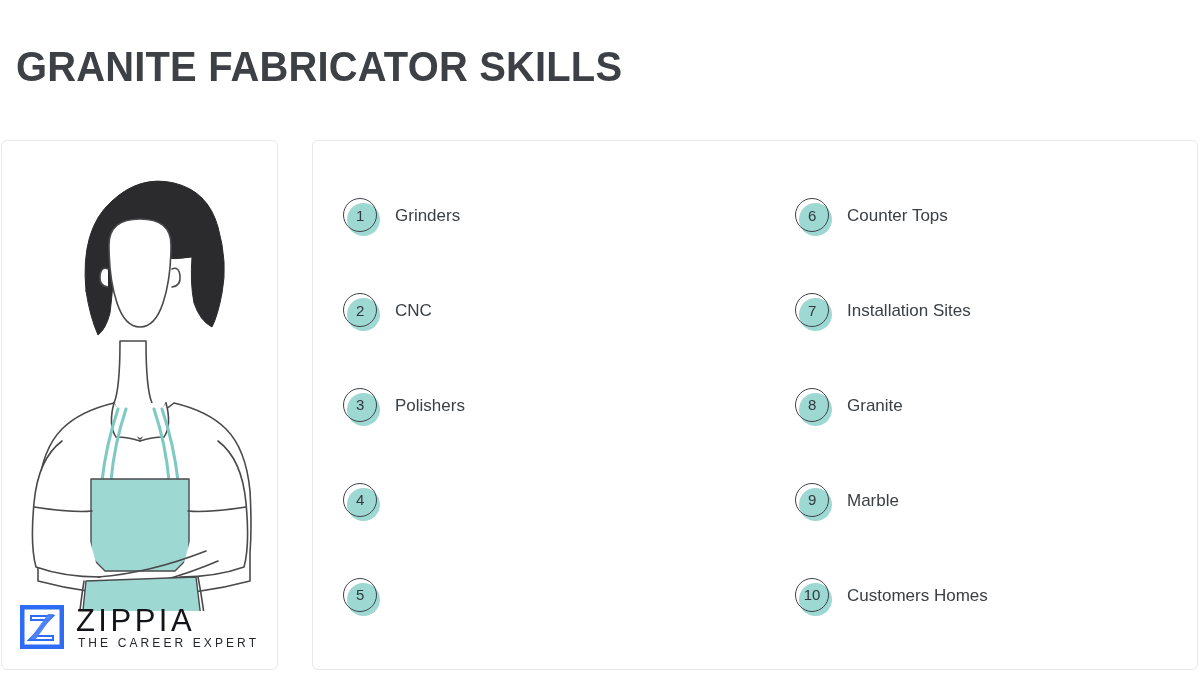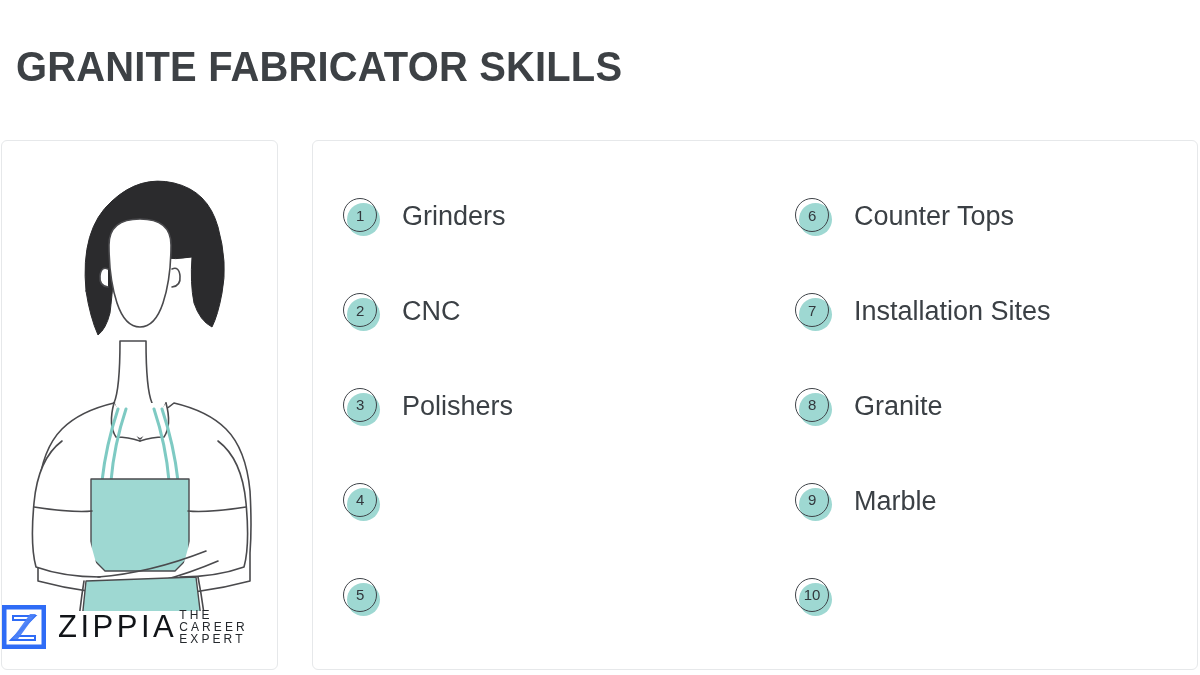--- a/index.html
+++ b/index.html
@@ -87,22 +87,22 @@
     justify-content: center;
     gap: 12px;
   }
   .logo-mark {
     width: 44px;
     height: 44px;
     flex: 0 0 44px;
   }
   .logo-text {
     display: flex;
-    flex-direction: row;
-    align-items: center;
+    flex-direction: column;
+    align-items: flex-start;
     justify-content: center;
   }
   .logo-wordmark {
     font-size: 31px;
     line-height: 32px;
     font-weight: 400;
     letter-spacing: 3.5px;
     color: #111418;
     font-family: "Liberation Sans", "DejaVu Sans", sans-serif;
   }
@@ -173,27 +173,26 @@
   .badge-num {
     font-size: 15px;
     line-height: 1;
     color: #32383d;
     font-weight: 400;
     font-family: "Liberation Sans", "DejaVu Sans", sans-serif;
     letter-spacing: -0.2px;
   }
 
   .skill-label {
-    font-size: 27px;
+    font-size: 17px;
     line-height: 26px;
     color: #3b4045;
     font-weight: 400;
     white-space: nowrap;
     font-family: "Liberation Sans", "DejaVu Sans", sans-serif;
-    margin-left: 7px;
   }
 </style>
 </head>
 <body>
 
 <div class="page">
 
   <h1 class="page-title">GRANITE FABRICATOR SKILLS</h1>
 
   <div class="left-panel">
@@ -380,18 +379,19 @@
           </span>
         </span>
       </div>
       <div class="skill-item col2">
         <span class="badge">
           <span class="badge-fill"></span>
           <span class="badge-ring">
             <span class="badge-num">10</span>
           </span>
         </span>
+        <span class="skill-label">Customers Homes</span>
       </div>
 
     </div>
   </div>
 
 </div>
 
 </body></html>

